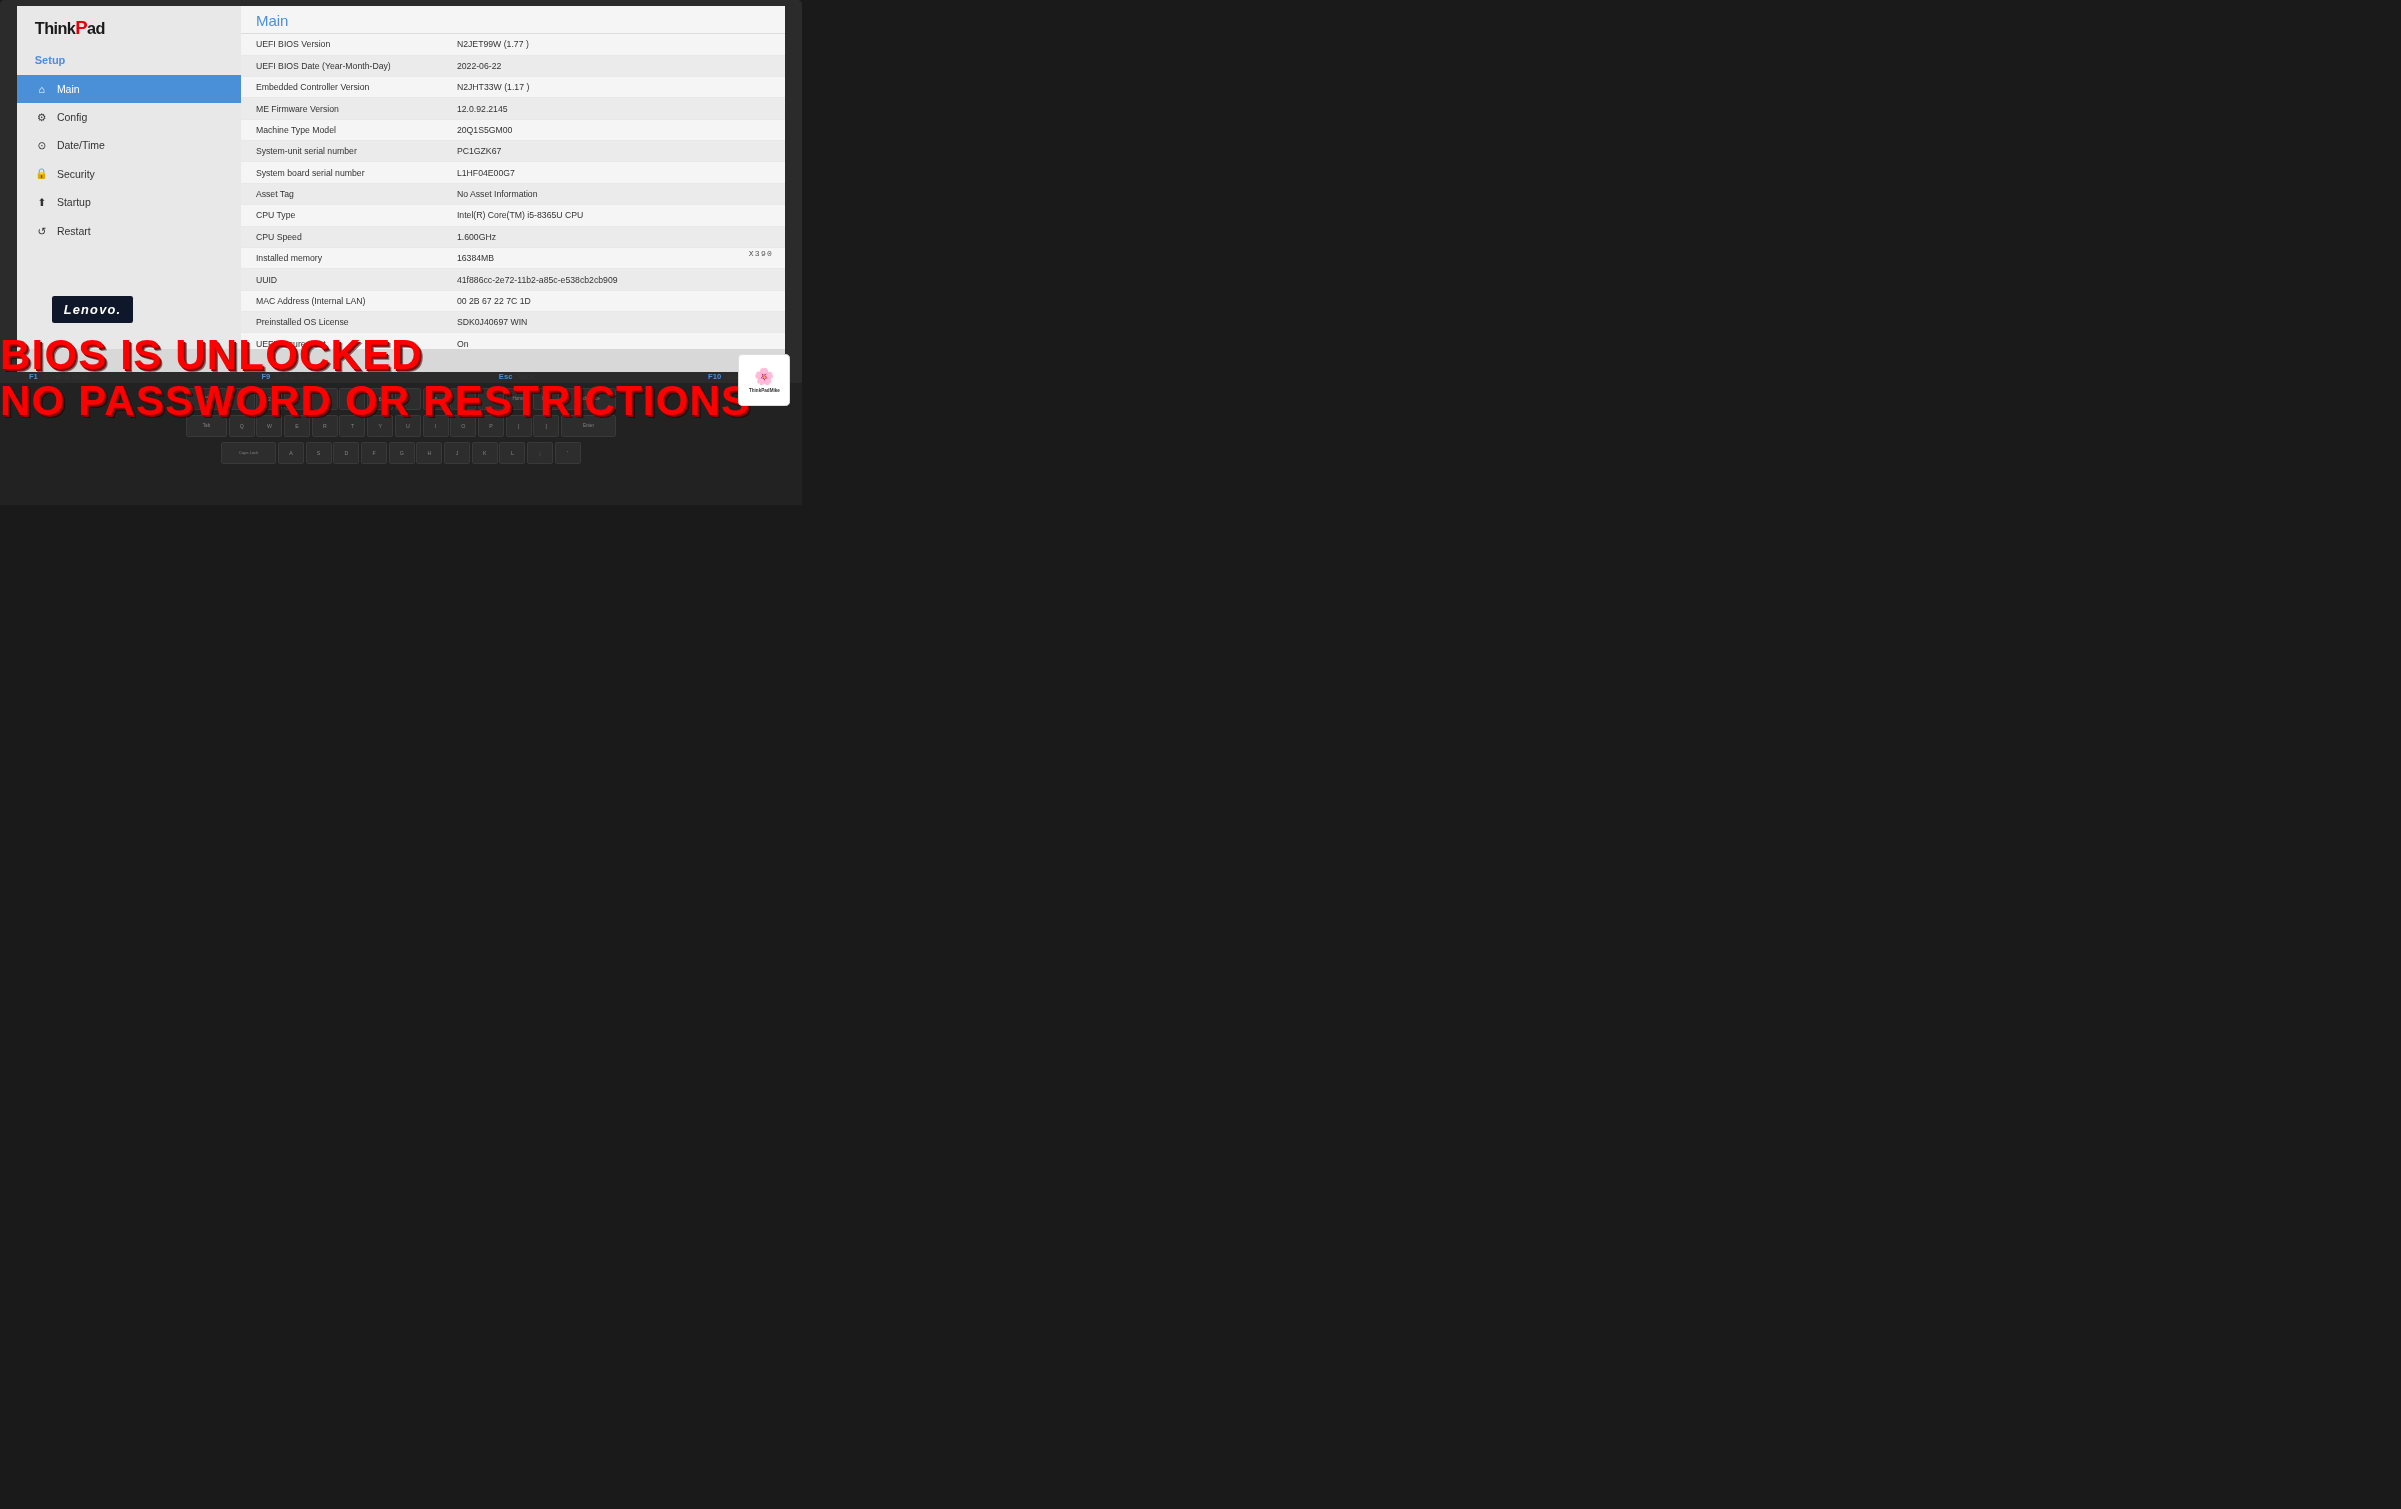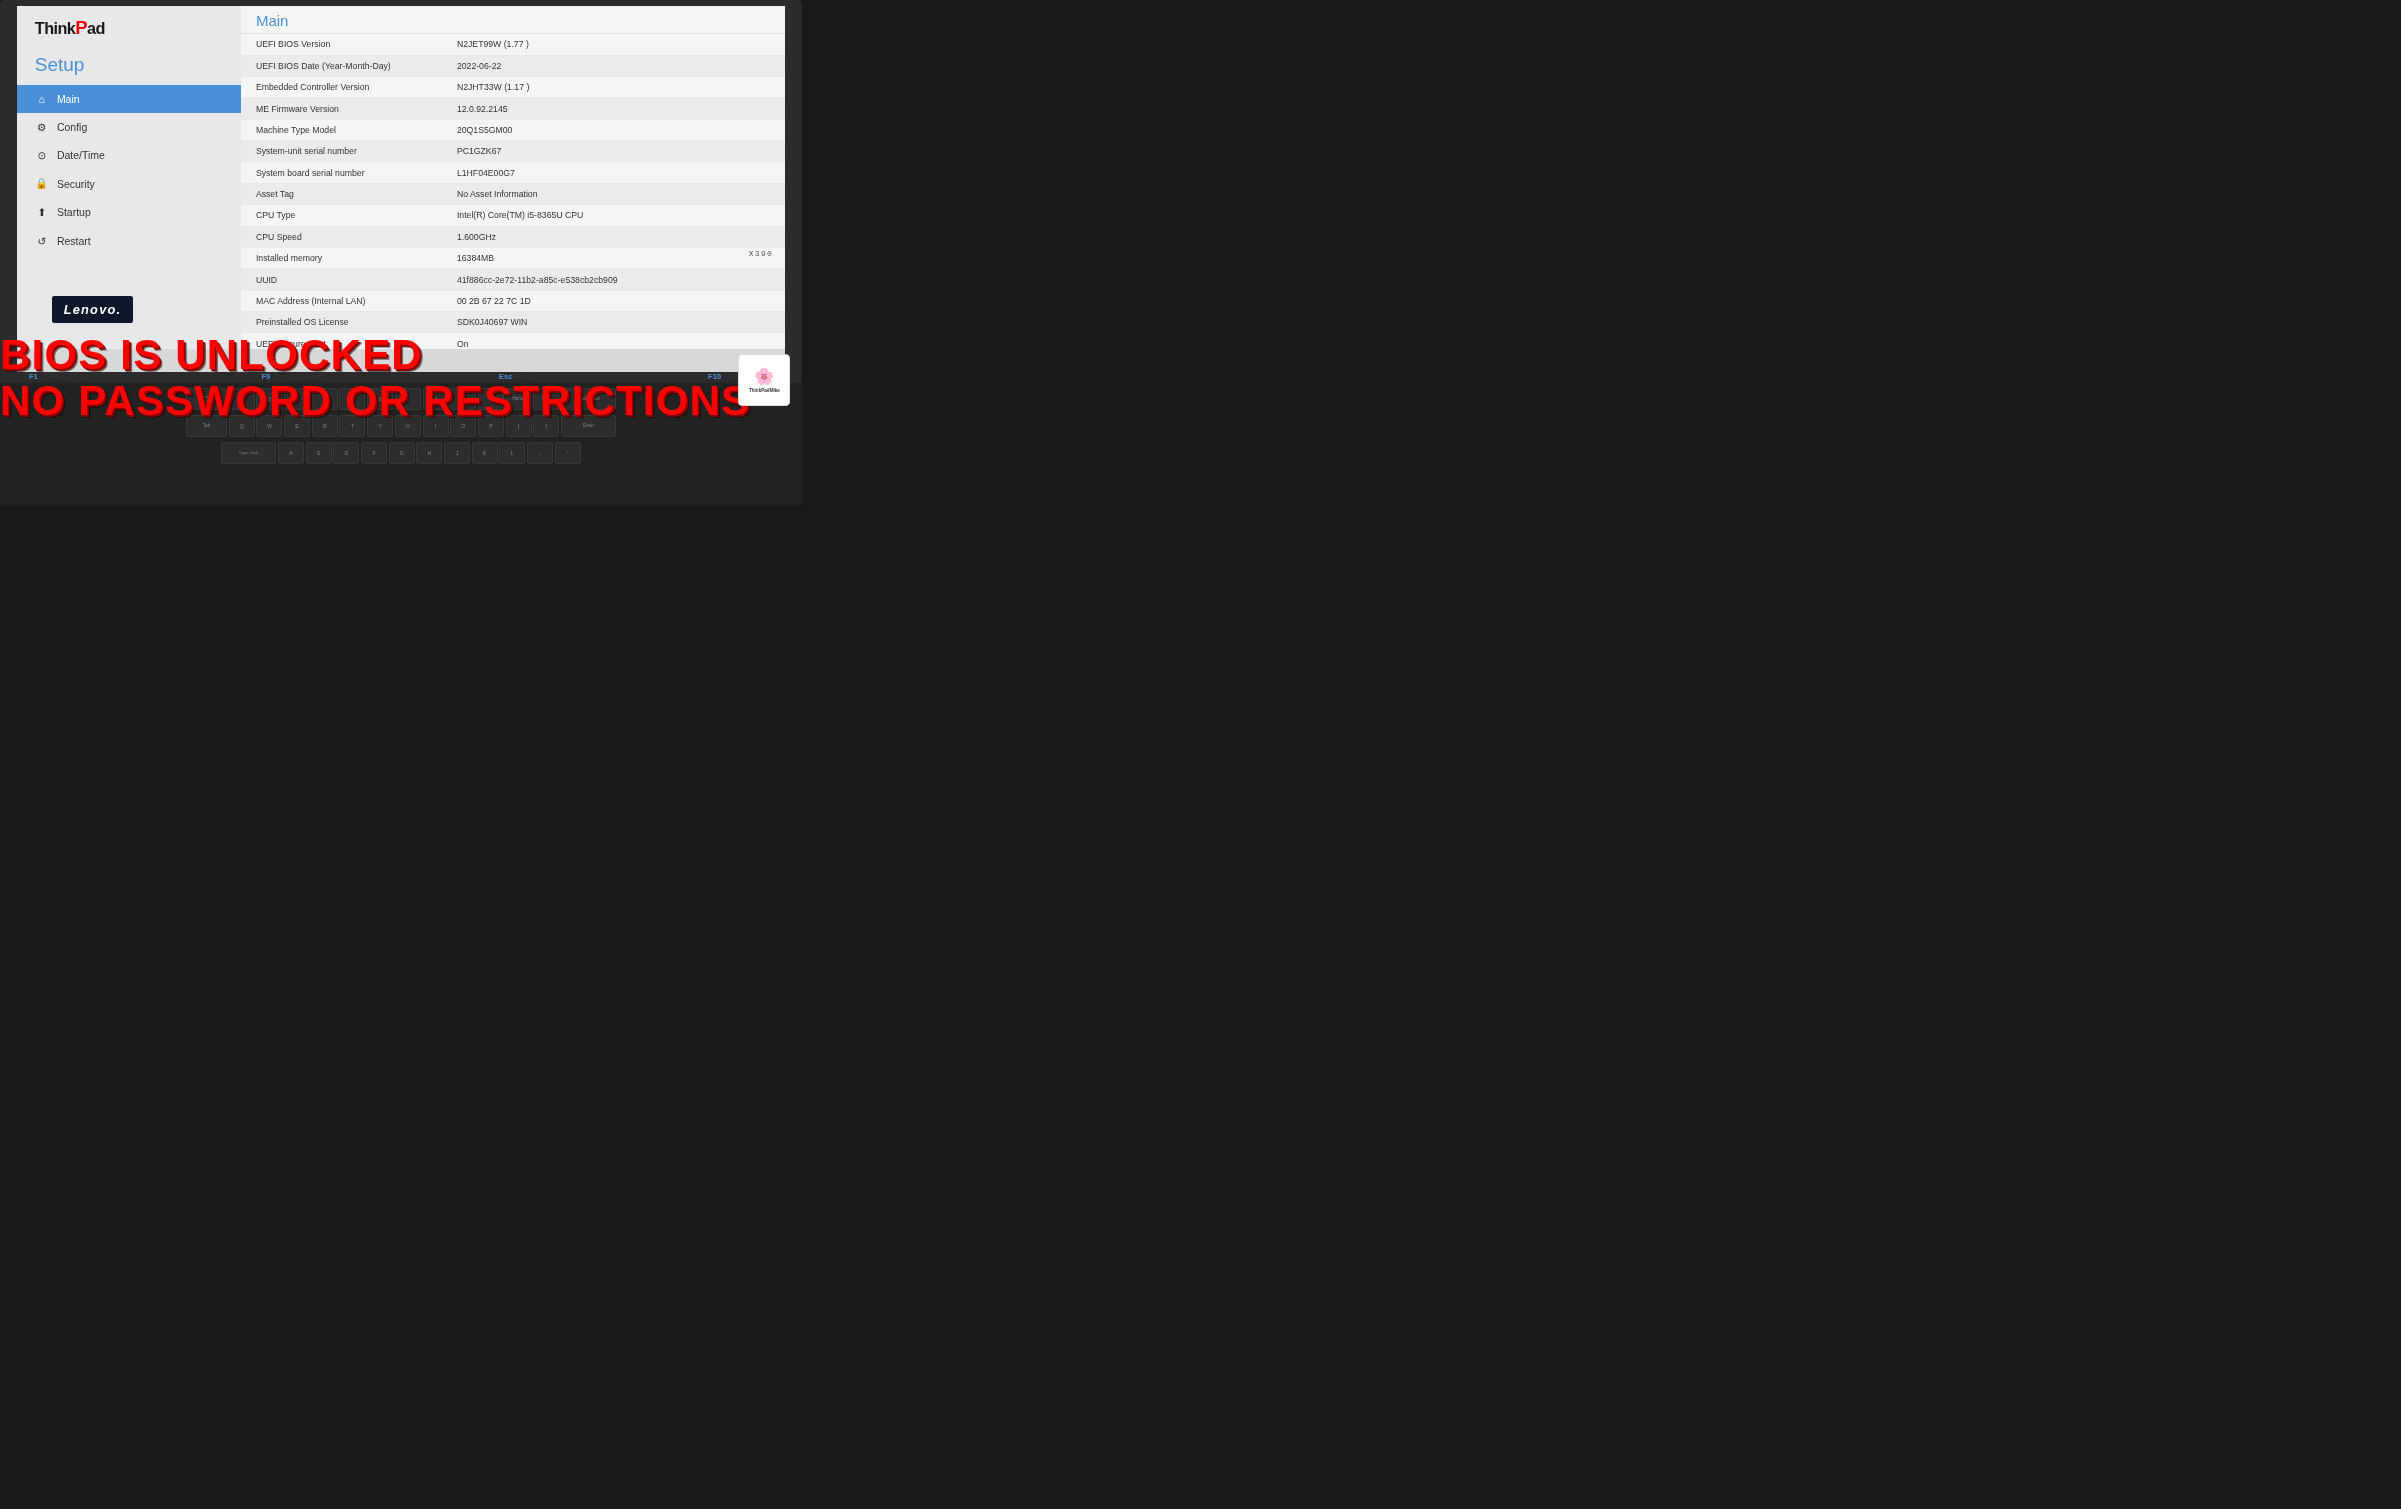--- a/index.html
+++ b/index.html
@@ -62,22 +62,22 @@
       letter-spacing: -0.6px;
     }
 
     .thinkpad-logo .dot {
       color: #e8000d;
       font-size: 18.6px;
     }
 
     .setup-title {
       color: #4a90d9;
-      font-size: 19px;
-      font-weight: 400;
+      font-size: 11px;
+      font-weight: 700;
       padding: 5.8px 17.4px 8.7px 17.4px;
     }
 
     .nav-items {
       flex: 1;
     }
 
     .nav-item {
       display: flex;
       align-items: center;

